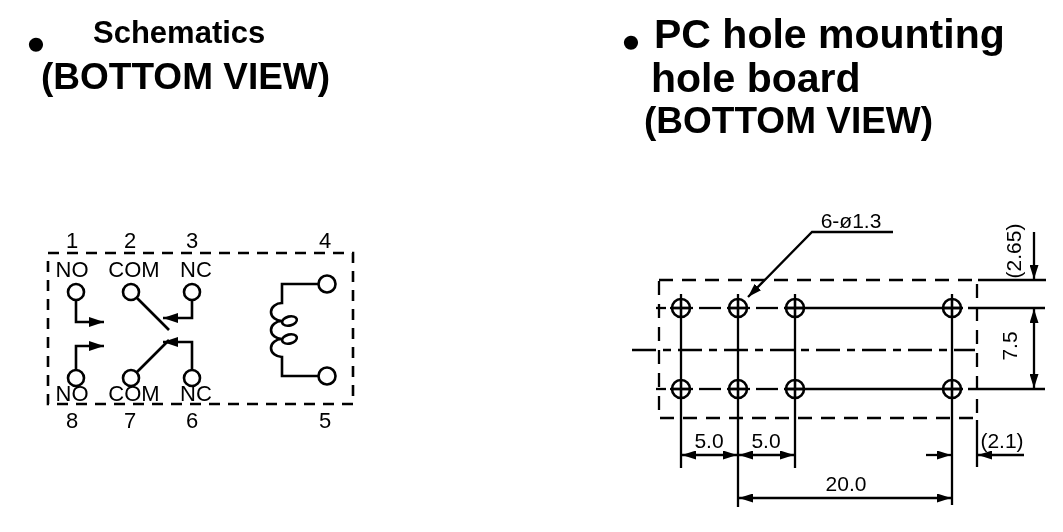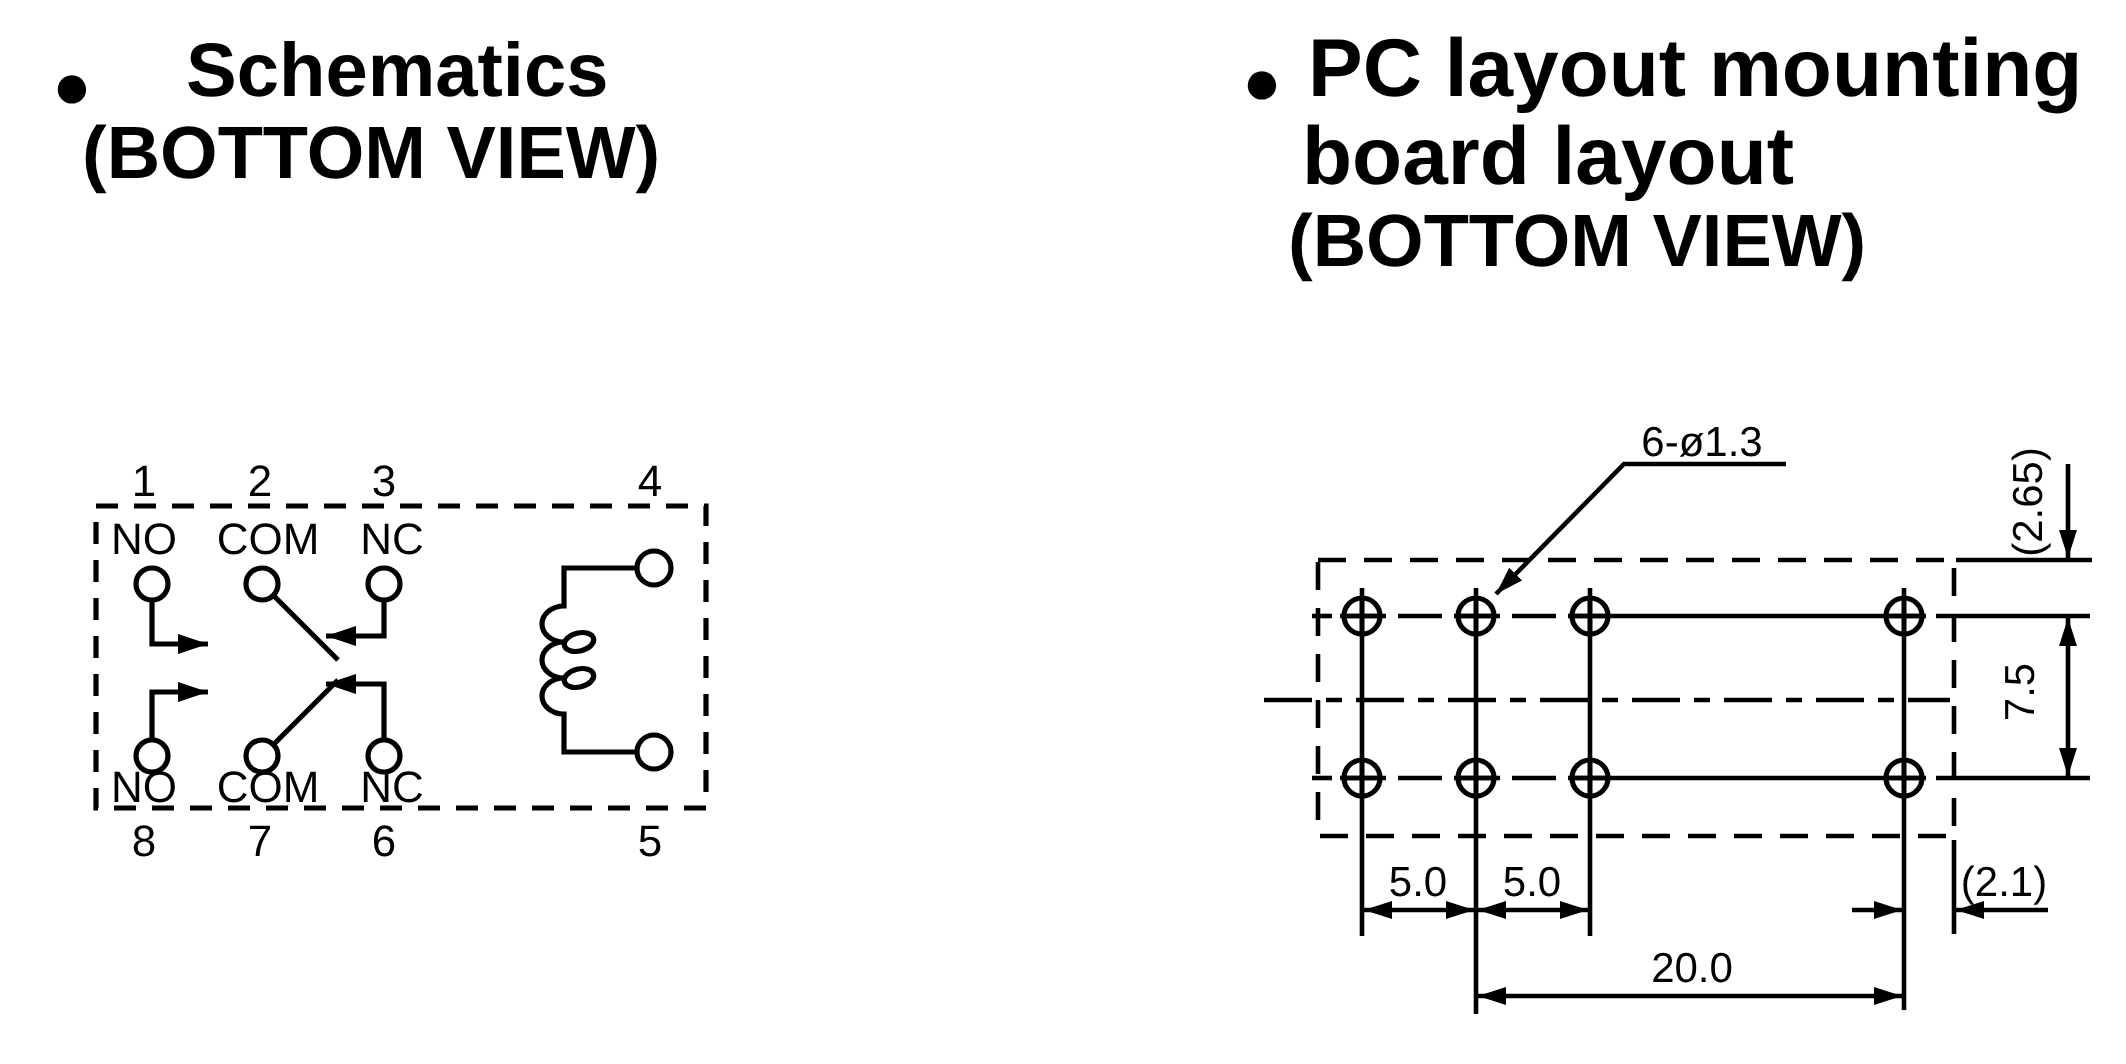--- a/index.html
+++ b/index.html
@@ -3,41 +3,41 @@
 <meta charset="utf-8">
 <style>
   html,body{margin:0;padding:0;}
   body{
     width:1063px;height:532px;position:relative;overflow:hidden;
     background:#ffffff;color:#000;
     font-family:"Liberation Sans", sans-serif;
   }
   .abs{position:absolute;line-height:1;white-space:nowrap;}
   .h-bullet{font-size:33px;}
-  .h-title{font-weight:bold;font-size:38px;letter-spacing:0px;}
+  .h-title{font-weight:bold;font-size:31px;letter-spacing:0px;}
   .h-title-lg{font-weight:bold;font-size:41px;letter-spacing:0px;}
   .h-sub{font-size:37px;font-weight:bold;}
   svg{position:absolute;overflow:visible;}
   svg .stroke{stroke:#000;fill:none;stroke-width:2.6;}
   svg .thin{stroke:#000;fill:none;stroke-width:2.3;}
   svg text{fill:#000;stroke:none;font-family:"Liberation Sans",sans-serif;}
   svg .lbl{font-size:22px;}
   svg .dim{font-size:21px;}
   .arrowhead{fill:#000;stroke:none;}
 </style>
 </head>
 <body>
 
 <span class="abs h-bullet" style="left:26px;top:26px;">●</span>
 <span class="abs h-title" style="left:93px;top:17px;">Schematics</span>
 <span class="abs h-sub" style="left:41px;top:58px;">(BOTTOM VIEW)</span>
 
 <span class="abs h-bullet" style="left:621px;top:24px;">●</span>
-<span class="abs h-title-lg" style="left:654px;top:14px;">PC layout mounting</span>
-<span class="abs h-title-lg" style="left:651px;top:58px;">board layout</span>
+<span class="abs h-title-lg" style="left:654px;top:14px;">PC hole mounting</span>
+<span class="abs h-title-lg" style="left:651px;top:58px;">hole board</span>
 <span class="abs h-sub" style="left:644px;top:102px;">(BOTTOM VIEW)</span>
 
 <svg style="left:30px;top:220px;" width="340" height="215" viewBox="30 220 340 215">
   <defs>
     <marker id="arr-s" viewBox="0 0 15 10" refX="15" refY="5" markerWidth="15" markerHeight="10" orient="auto-start-reverse" markerUnits="userSpaceOnUse">
       <path class="arrowhead" d="M0,0 L15,5 L0,10 Z"></path>
     </marker>
   </defs>
 
   <rect class="stroke" x="48" y="253" width="305" height="151" stroke-dasharray="11 8"></rect>

